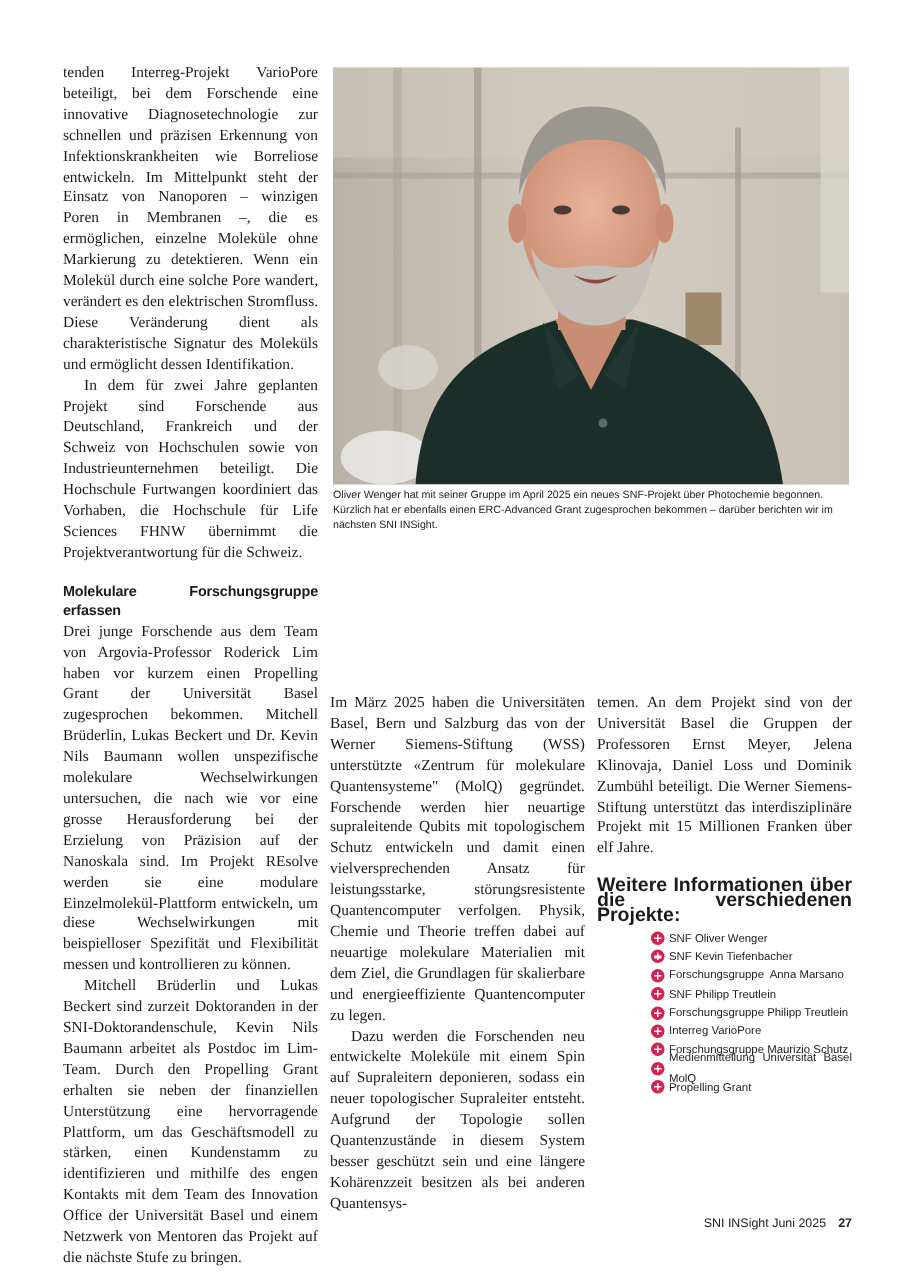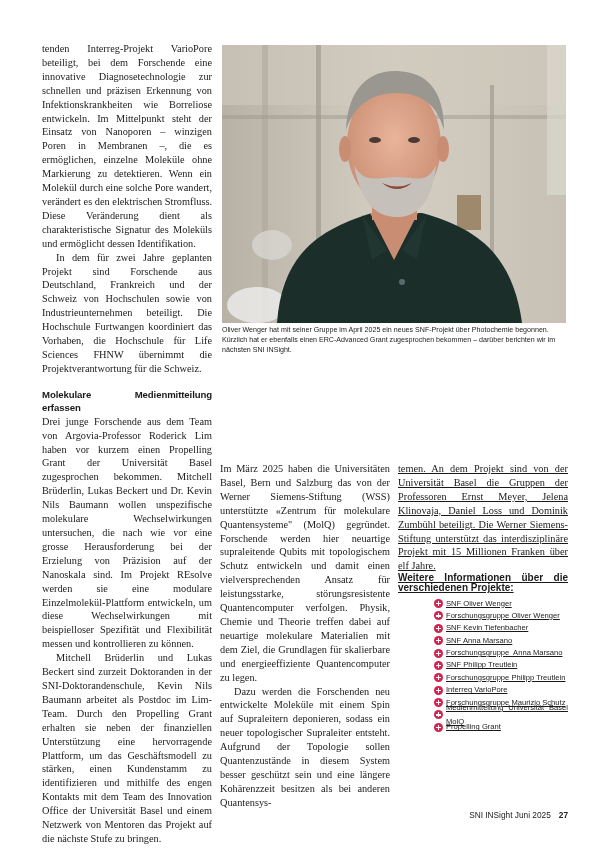--- a/index.html
+++ b/index.html
@@ -1,43 +1,43 @@
 <!DOCTYPE html>
 <html><head>
 <meta charset="utf-8">
 <style>
   html, body { margin:0; padding:0; }
   body { width:600px; height:848px; background:#ffffff; position:relative; overflow:hidden; color:#1a1a1a; }
   .serif { font-family: "Liberation Serif", "DejaVu Serif", serif; font-size:10.3px; line-height:13.9px; text-align:justify; hyphens:manual; }
   .col { position:absolute; }
   #col1 { left:42px; top:42px; width:170px; }
   #col2 { left:220px; top:462px; width:170px; }
-  #col3 { left:398px; top:462px; width:170px;text-decoration:underline; }
+  #col3 { left:398px; top:462px; width:170px; }
   p { margin:0; }
   p.indent { text-indent:14px; }
   .heading { font-family:"Liberation Sans","DejaVu Sans",sans-serif; font-weight:bold; font-size:9.6px; line-height:13.5px; margin-top:12px; letter-spacing:-0.1px; }
   #col2 .heading { margin-top:0; }
   .photo { position:absolute; left:222px; top:45px; width:344px; height:278px; overflow:hidden; background:#c9c3b3; }
   .caption { position:absolute; left:222px; top:325px; width:345px; font-family:"Liberation Sans","DejaVu Sans",sans-serif; font-size:7.1px; line-height:10.2px; color:#222; }
-  .links-title { font-family:"Liberation Sans","DejaVu Sans",sans-serif; font-weight:bold; font-size:10px; line-height:10px; }
+  .links-title { font-family:"Liberation Sans","DejaVu Sans",sans-serif; font-weight:bold; font-size:13px; line-height:10px; margin-top:12px; }
   ul.links { list-style:none; margin:4px 0 0 0; padding:0; }
   ul.links li { display:flex; align-items:center; height:12.4px; font-family:"Liberation Sans","DejaVu Sans",sans-serif; font-size:7.6px; color:#222; cursor:pointer;padding-left:36px; }
   .plus { width:9px; height:9px; border-radius:50%; background:#d6204f; position:relative; margin-right:3px; flex:none; }
   .plus::before { content:""; position:absolute; left:2px; top:4px; width:5px; height:1.2px; background:#fff; }
   .plus::after { content:""; position:absolute; left:3.9px; top:2px; width:1.2px; height:5px; background:#fff; }
   .footer { position:absolute; right:32px; top:810px; font-family:"Liberation Sans","DejaVu Sans",sans-serif; font-size:8.3px; color:#222; }
   .footer .pg { font-weight:bold; margin-left:8px; }
 </style>
 </head>
 <body>
 
 <div id="col1" class="col serif">
   <p>tenden Interreg-Projekt VarioPore beteiligt, bei dem Forschende eine innovative Diagnosetechnologie zur schnellen und präzisen Erkennung von Infektionskrankheiten wie Borreliose entwickeln. Im Mittelpunkt steht der Einsatz von Nanoporen – winzigen Poren in Membranen –, die es ermöglichen, einzelne Moleküle ohne Markierung zu detektieren. Wenn ein Molekül durch eine solche Pore wandert, verändert es den elektrischen Stromfluss. Diese Veränderung dient als charakteristische Signatur des Moleküls und ermöglicht dessen Identifikation.</p>
   <p class="indent">In dem für zwei Jahre geplanten Projekt sind Forschende aus Deutschland, Frankreich und der Schweiz von Hochschulen sowie von Industrieunternehmen beteiligt. Die Hochschule Furtwangen koordiniert das Vorhaben, die Hochschule für Life Sciences FHNW übernimmt die Projektverantwortung für die Schweiz.</p>
-  <div class="heading">Molekulare Medienmitteilung erfassen</div>
+  <div class="heading">Molekulare Forschungsgruppe erfassen</div>
   <p>Drei junge Forschende aus dem Team von Argovia-Professor Roderick Lim haben vor kurzem einen Propelling Grant der Universität Basel zugesprochen bekommen. Mitchell Brüderlin, Lukas Beckert und Dr. Kevin Nils Baumann wollen unspezifische molekulare Wechselwirkungen untersuchen, die nach wie vor eine grosse Herausforderung bei der Erzielung von Präzision auf der Nanoskala sind. Im Projekt REsolve werden sie eine modulare Einzelmolekül-Plattform entwickeln, um diese Wechselwirkungen mit beispielloser Spezifität und Flexibilität messen und kontrollieren zu können.</p>
   <p class="indent">Mitchell Brüderlin und Lukas Beckert sind zurzeit Doktoranden in der SNI-Doktorandenschule, Kevin Nils Baumann arbeitet als Postdoc im Lim-Team. Durch den Propelling Grant erhalten sie neben der finanziellen Unterstützung eine hervorragende Plattform, um das Geschäftsmodell zu stärken, einen Kundenstamm zu identifizieren und mithilfe des engen Kontakts mit dem Team des Innovation Office der Universität Basel und einem Netzwerk von Mentoren das Projekt auf die nächste Stufe zu bringen.</p>
 </div>
 
 <div class="photo" title="Portrait of Oliver Wenger in a laboratory">
   <svg width="344" height="278" viewBox="0 0 344 278">
     <defs>
       <linearGradient id="bg" x1="0" y1="0" x2="1" y2="0">
         <stop offset="0" stop-color="#b7b2a5"></stop>
         <stop offset="0.5" stop-color="#d4cfc2"></stop>
@@ -87,29 +87,21 @@
 <div id="col3" class="col serif">
   <p>temen. An dem Projekt sind von der Universität Basel die Gruppen der Professoren Ernst Meyer, Jelena Klinovaja, Daniel Loss und Dominik Zumbühl beteiligt. Die Werner Siemens-Stiftung unterstützt das interdisziplinäre Projekt mit 15 Millionen Franken über elf Jahre.</p>
   <div class="links-title">Weitere Informationen über die verschiedenen Projekte:</div>
   <ul class="links">
     <li>
         <span class="plus" style="background: rgb(214, 32, 79);"></span>
         <span>SNF Oliver Wenger</span>
       </li>
     <li>
         <span class="plus" style="background: rgb(214, 32, 79);"></span>
-        <span>Forschungsgruppe Oliver Wenger</span>
-      </li>
-    <li>
-        <span class="plus" style="background: rgb(214, 32, 79);"></span>
         <span>SNF Kevin Tiefenbacher</span>
-      </li>
-    <li>
-        <span class="plus" style="background: rgb(214, 32, 79);"></span>
-        <span>SNF Anna Marsano</span>
       </li>
     <li>
         <span class="plus" style="background: rgb(214, 32, 79);"></span>
         <span style="white-space:pre">Forschungsgruppe  Anna Marsano</span>
       </li>
     <li>
         <span class="plus" style="background: rgb(214, 32, 79);"></span>
         <span>SNF Philipp Treutlein</span>
       </li>
     <li>

